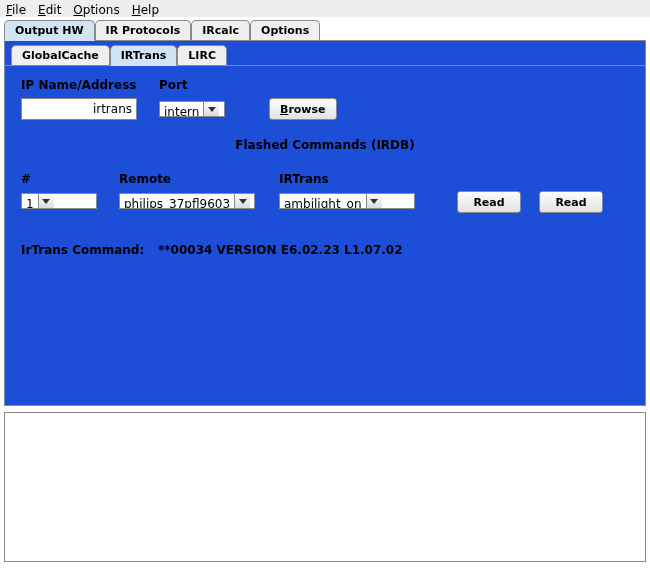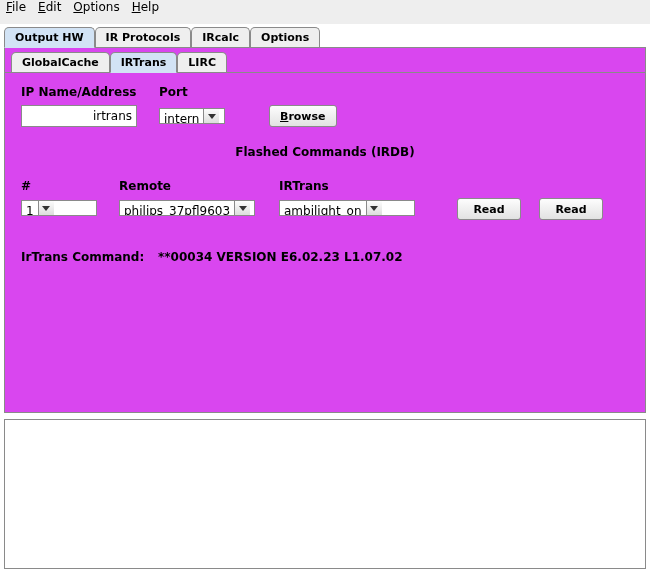--- a/index.html
+++ b/index.html
@@ -9,23 +9,23 @@
     background: #ffffff;
     color: #000000;
     width: 650px;
     height: 577px;
     overflow: hidden;
   }
 
   
   .menubar {
     background: #eeeeee;
-    height: 24px;
-    display: flex;
-    align-items: flex-start;
+    height: 17px;
+    display: flex;
+    align-items: flex-end;
     padding: 0 6px;
     border-bottom: 0;
   }
   .menubar .menu-item {
     margin-right: 12px;
     cursor: default;
   }
   .menubar .menu-item .mn {
     text-decoration: underline;
   }
@@ -57,21 +57,21 @@
     z-index: 2;
   }
   .tabrow .tab.inactive {
     background: #efefef;
   }
 
   
   .panel {
     border: 1px solid #8a8a8a;
     margin: 0 4px 4px 4px;
-    background: #d946ef;
+    background: #1d4ed8;
   }
 
   
   .inner-tabrow {
     display: flex;
     align-items: flex-end;
     padding: 3px 0 0 6px;
   }
   .inner-tabrow .tab {
     padding: 3px 10px;

